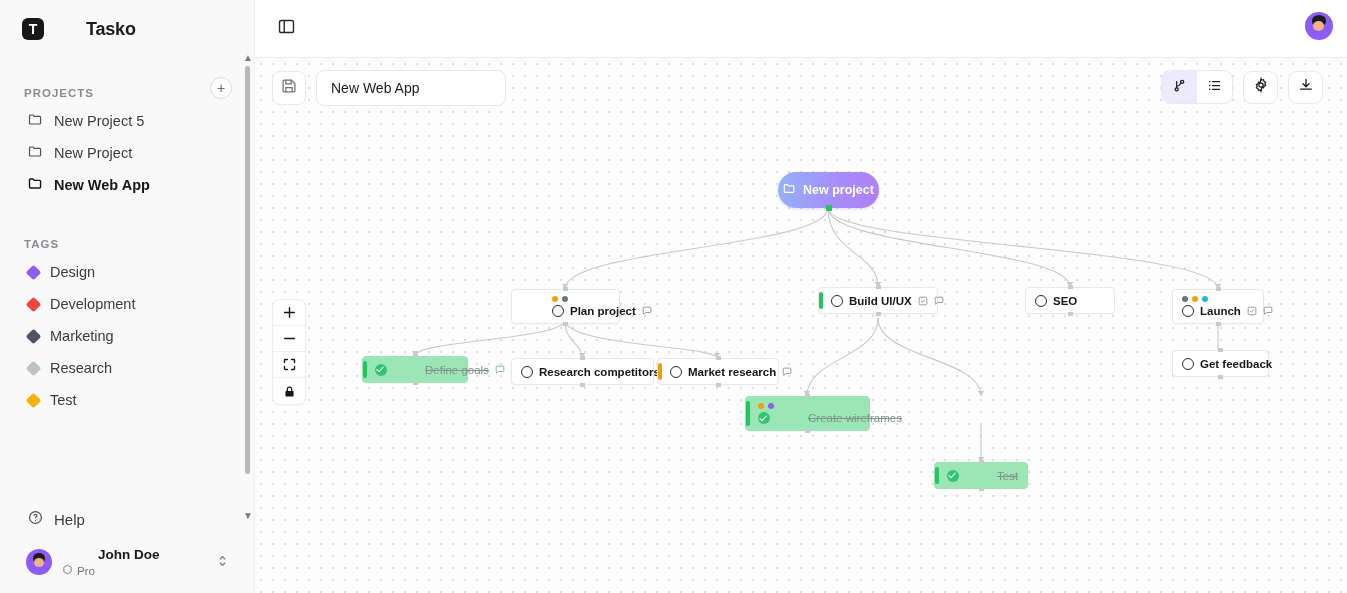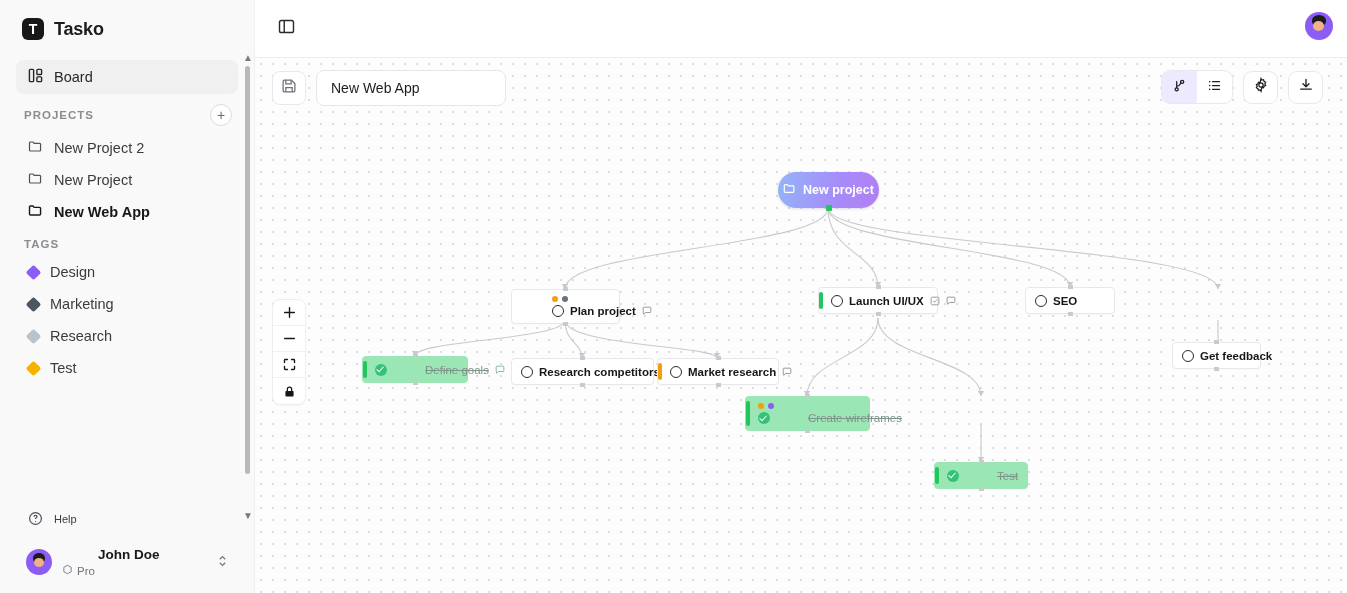--- a/index.html
+++ b/index.html
@@ -20,33 +20,33 @@
     border-right: 1px solid #f0f0f0;
   }
   .brand { display: flex; align-items: center; gap: 10px; padding: 18px 0 0 22px; }
   .brand-logo {
     width: 22px; height: 22px; border-radius: 6px;
     background: #18181b; color: #fff;
     font-size: 14px; font-weight: bold;
     display: flex; align-items: center; justify-content: center;
     line-height: 1;
   }
-  .brand-name { font-size: 18px; font-weight: bold; color: #1b1b1f; letter-spacing: -0.2px; }
+  .brand-name { font-size: 18px; font-weight: bold; color: #1b1b1f; letter-spacing: -0.2px; margin-left: 32px; }
 
   .nav-wrap { margin-top: 20px; }
   .nav-item {
     display: flex; align-items: center; gap: 11px;
     height: 34px; margin: 0 16px; padding: 0 12px;
     border-radius: 8px; font-size: 14.5px; color: #27272a; cursor: pointer;
   }
   .nav-item.active { background: #f0f0f0; font-weight: 500; }
 
   .section-head {
-    display: flex; align-items: center; justify-content: space-between;
-    margin: 10px 22px 6px 24px;
+    display: flex; align-items: flex-end; justify-content: space-between;
+    margin: 37px 22px 6px 24px;
   }
   .section-title { font-size: 11.5px; font-weight: 600; letter-spacing: 1px; color: #8b8b92; }
   .add-btn {
     width: 22px; height: 22px; border-radius: 50%;
     border: 1px solid #dcdce0; background: #fff; color: #6a6a70;
     display: flex; align-items: center; justify-content: center;
     font-size: 14px; line-height: 1; cursor: pointer;
   }
 
   .proj-item {
@@ -60,21 +60,21 @@
     display: flex; align-items: center; gap: 11px;
     height: 32px; margin: 0 16px; padding: 0 12px;
     font-size: 14.5px; color: #3b3b40; border-radius: 8px; cursor: pointer;
   }
   .diamond { width: 11px; height: 11px; transform: rotate(45deg); border-radius: 2px; flex: 0 0 11px; }
 
   .sb-bottom { position: absolute; left: 0; right: 0; bottom: 12px; }
   .help-row {
     display: flex; align-items: center; gap: 11px;
     height: 32px; margin: 0 16px 8px; padding: 0 12px;
-    font-size: 11px; color: #3b3b40; cursor: pointer;
+    font-size: 15px; color: #3b3b40; cursor: pointer;
   }
   .user-row {
     display: flex; align-items: center; gap: 10px;
     margin: 0 16px; padding: 4px 10px; cursor: pointer;
   }
   .user-av {
     width: 26px; height: 26px; border-radius: 50%;
     background: #8b5cf6; position: relative; overflow: hidden; flex: 0 0 26px;
   }
   .user-av::before {
@@ -220,46 +220,34 @@
 
 <div id="app">
 
   <div id="sidebar">
 
     <div class="brand">
       <div class="brand-logo">T</div>
       <div class="brand-name">Tasko</div>
     </div>
 
-    <div class="nav-wrap">
-      <div class="nav-item active">
-        <span>
-          <svg width="15" height="15" viewBox="0 0 16 16" fill="none" stroke="#27272a" stroke-width="1.5">
-            <rect x="1.5" y="1.5" width="4.5" height="13" rx="1"></rect>
-            <rect x="9.5" y="1.5" width="5" height="5.5" rx="1"></rect>
-            <rect x="9.5" y="9.5" width="5" height="5" rx="1"></rect>
-          </svg>
-        </span>
-        <span>Board</span>
-      </div>
-    </div>
 
     <div class="section-head">
       <span class="section-title">PROJECTS</span>
       <span class="add-btn">+</span>
     </div>
 
     <div>
       <div class="proj-item">
         <span>
           <svg width="15" height="15" viewBox="0 0 16 16" fill="none" stroke="#50505a" stroke-width="1.3">
             <path d="M1.6 4.2a1 1 0 011-1h2.7l1.3 1.5h5.8a1 1 0 011 1v6.1a1 1 0 01-1 1H2.6a1 1 0 01-1-1z"></path>
           </svg>
         </span>
-        <span>New Project 2</span>
+        <span>New Project 5</span>
       </div>
       <div class="proj-item">
         <span>
           <svg width="15" height="15" viewBox="0 0 16 16" fill="none" stroke="#50505a" stroke-width="1.3">
             <path d="M1.6 4.2a1 1 0 011-1h2.7l1.3 1.5h5.8a1 1 0 011 1v6.1a1 1 0 01-1 1H2.6a1 1 0 01-1-1z"></path>
           </svg>
         </span>
         <span>New Project</span>
       </div>
       <div class="proj-item current">
@@ -273,20 +261,24 @@
     </div>
 
     <div class="section-head">
       <span class="section-title">TAGS</span>
     </div>
 
     <div>
       <div class="tag-item">
         <span class="diamond" style="background:#8b5cf6"></span>
         <span>Design</span>
+      </div>
+      <div class="tag-item">
+        <span class="diamond" style="background:#ef4444"></span>
+        <span>Development</span>
       </div>
       <div class="tag-item">
         <span class="diamond" style="background:#4b5563"></span>
         <span>Marketing</span>
       </div>
       <div class="tag-item">
         <span class="diamond" style="background:#b8c4c9"></span>
         <span>Research</span>
       </div>
       <div class="tag-item">
@@ -492,21 +484,21 @@
           <div class="hdot-b"></div>
         </div>
       </div>
 
       <div class="node" style="left:563px; top:229px; width:120px;">
         <div class="card" style="position:relative; padding-left:12px;">
           <div class="lbar" style="background:#22c55e"></div>
           <div class="hdot-t"></div>
           <div class="crow">
             <span class="chk"></span>
-            <span class="ctext">Launch UI/UX</span>
+            <span class="ctext">Build UI/UX</span>
             <span class="micro">
               <svg width="10" height="10" viewBox="0 0 12 12" fill="none" stroke="currentColor" stroke-width="1.2">
                   <rect x="1.4" y="1.4" width="9.2" height="9.2" rx="1.4"></rect>
                   <path d="M3.7 6l1.6 1.6 3-3.4"></path>
                 </svg>
             </span>
             <span class="micro">
               <svg width="10" height="10" viewBox="0 0 12 12" fill="none" stroke="currentColor" stroke-width="1.2">
                   <path d="M1.4 2.3a.9.9 0 01.9-.9h7.4a.9.9 0 01.9.9v4.6a.9.9 0 01-.9.9H4.3L2 10V7.8h-.6z"></path>
                 </svg>
@@ -520,20 +512,46 @@
         <div class="card" style="position:relative;">
           <div class="hdot-t"></div>
           <div class="crow">
             <span class="chk"></span>
             <span class="ctext">SEO</span>
           </div>
           <div class="hdot-b"></div>
         </div>
       </div>
 
+      <div class="node" style="left:917px; top:231px; width:92px;">
+        <div class="card" style="position:relative;">
+          <div class="hdot-t"></div>
+          <div class="dots">
+            <span class="dot" style="background:#6b7280"></span>
+            <span class="dot" style="background:#f59e0b"></span>
+            <span class="dot" style="background:#22b8cf"></span>
+          </div>
+          <div class="crow">
+            <span class="chk"></span>
+            <span class="ctext">Launch</span>
+            <span class="micro">
+              <svg width="10" height="10" viewBox="0 0 12 12" fill="none" stroke="currentColor" stroke-width="1.2">
+                  <rect x="1.4" y="1.4" width="9.2" height="9.2" rx="1.4"></rect>
+                  <path d="M3.7 6l1.6 1.6 3-3.4"></path>
+                </svg>
+            </span>
+            <span class="micro">
+              <svg width="10" height="10" viewBox="0 0 12 12" fill="none" stroke="currentColor" stroke-width="1.2">
+                  <path d="M1.4 2.3a.9.9 0 01.9-.9h7.4a.9.9 0 01.9.9v4.6a.9.9 0 01-.9.9H4.3L2 10V7.8h-.6z"></path>
+                </svg>
+            </span>
+          </div>
+          <div class="hdot-b"></div>
+        </div>
+      </div>
 
       <div class="node sel" style="left:107px; top:298px; width:106px;">
         <div class="card done" style="position:relative; padding-left:12px;">
           <div class="lbar" style="background:#22c55e"></div>
           <div class="hdot-t"></div>
           <div class="crow">
             <span class="chk ok"></span>
             <span class="ctext">Define goals</span>
             <span class="micro">
               <svg width="10" height="10" viewBox="0 0 12 12" fill="none" stroke="currentColor" stroke-width="1.2">
@@ -583,21 +601,21 @@
           </div>
           <div class="crow">
             <span class="chk ok"></span>
             <span class="ctext">Create wireframes</span>
           </div>
           <div class="hdot-b"></div>
         </div>
       </div>
 
 
-      <div class="node" style="left:917px; top:284px; width:89px;">
+      <div class="node" style="left:917px; top:292px; width:97px;">
         <div class="card" style="position:relative;">
           <div class="hdot-t"></div>
           <div class="crow">
             <span class="chk"></span>
             <span class="ctext">Get feedback</span>
           </div>
           <div class="hdot-b"></div>
         </div>
       </div>
 

